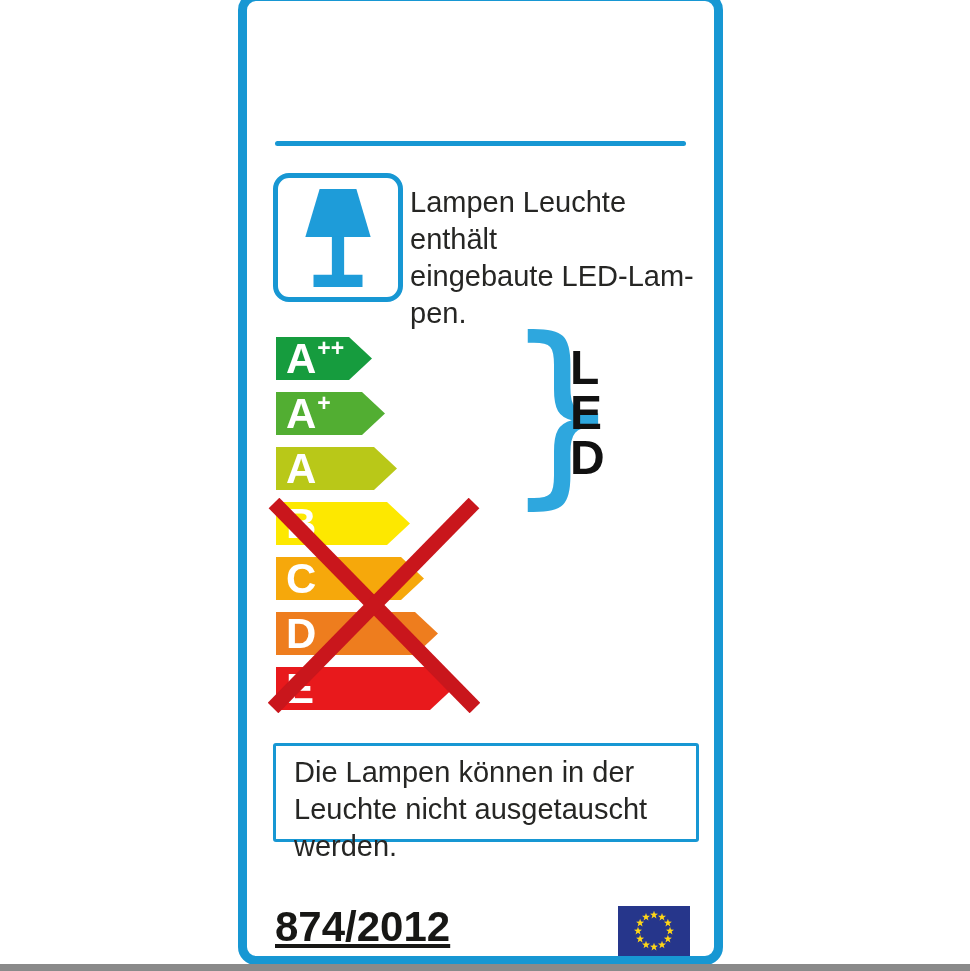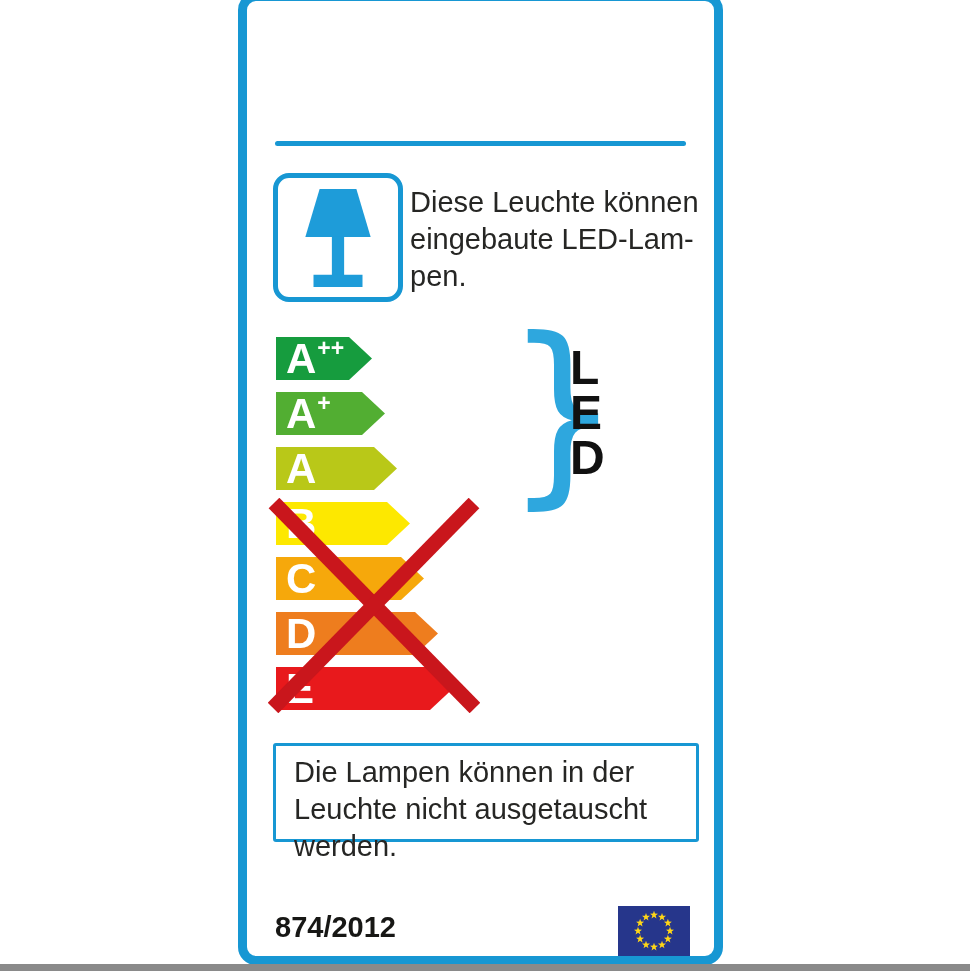--- a/index.html
+++ b/index.html
@@ -54,21 +54,21 @@
   .replace-box{
     position:absolute;left:26px;top:742px;width:426px;height:99px;
     box-sizing:border-box;border:3px solid #1797d3;border-radius:3px;
     background:#fff;
   }
   .replace-text{
     padding:8px 18px;font-size:29px;line-height:37px;white-space:pre-line;color:#262624;
   }
   .regulation{
     position:absolute;left:28px;top:903px;height:46px;
-    font-size:29px;font-weight:bold;line-height:46px;color:#171715;
+    font-size:42px;font-weight:bold;line-height:46px;color:#171715;text-decoration:underline;
   }
   .eu-flag{position:absolute;left:371px;top:905px;width:72px;height:50px;}
   .eu-flag svg{display:block;}
 </style>
 </head>
 <body>
 
 <div class="energy-label">
 
   <div class="top-divider"></div>
@@ -76,21 +76,21 @@
   <div class="lamp-box">
     <span>
       <svg width="72" height="98" viewBox="0 0 70 96">
         <polygon points="17,0 53,0 67,47 3,47" fill="#1e9cd9"></polygon>
         <rect x="29" y="47" width="12" height="38" fill="#1e9cd9"></rect>
         <rect x="11" y="84" width="48" height="12" fill="#1e9cd9"></rect>
       </svg>
     </span>
   </div>
 
-  <div class="lamp-note">Diese Leuchte können
+  <div class="lamp-note">Lampen Leuchte enthält
 eingebaute LED-Lam-
 pen.</div>
 
   <div class="arrows">
     <div class="arrow" style="background: rgb(22, 156, 62); width: 96px;">
         <span>A</span>
         <sup>++</sup>
       </div>
     <div class="arrow" style="background: rgb(82, 174, 50); width: 109px;">
         <span>A</span>

